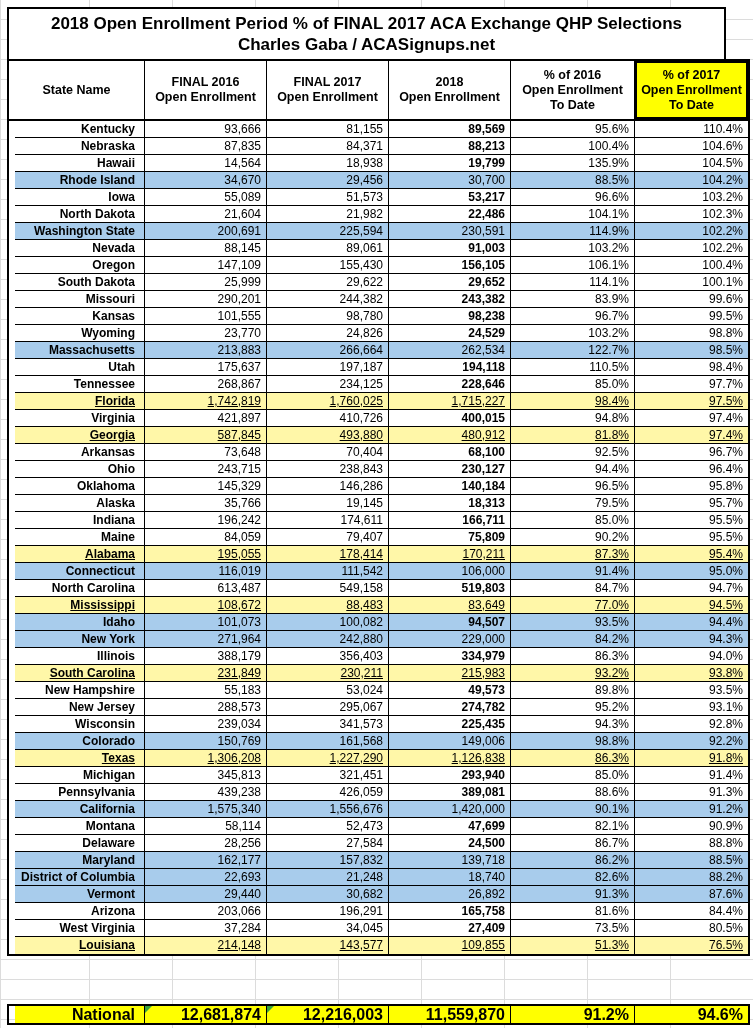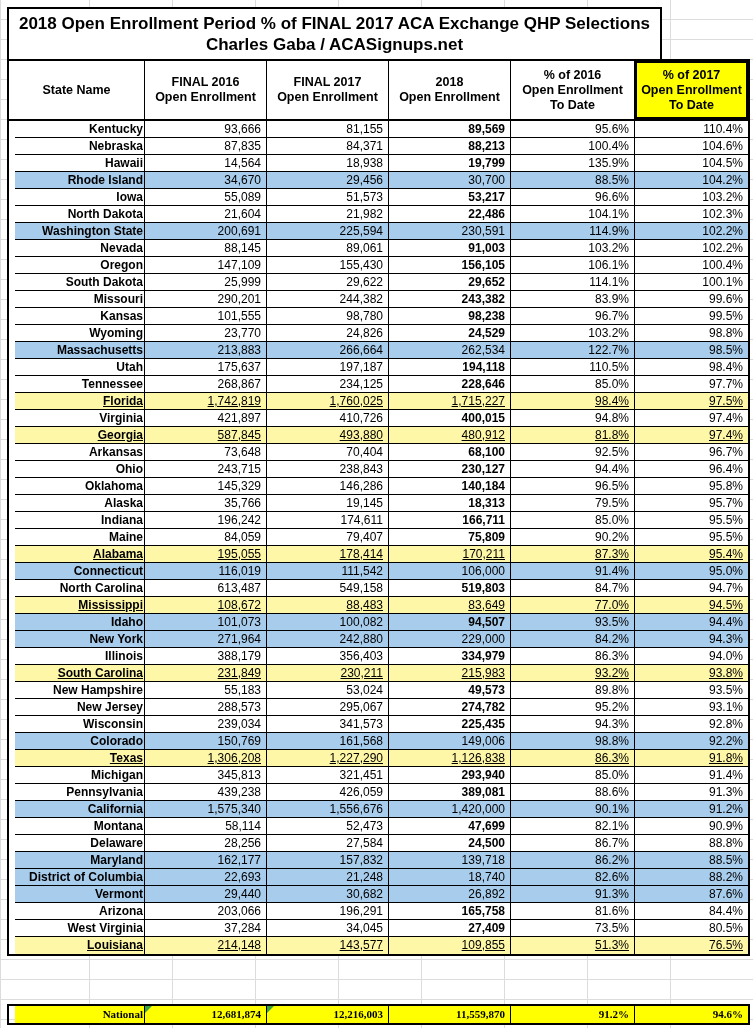--- a/index.html
+++ b/index.html
@@ -9,21 +9,21 @@
     background:#fff;
   }
   .sheet{
     position:relative;width:753px;height:1028px;
     background-image:
       repeating-linear-gradient(to right, transparent 0, transparent 82px, #dcdcdc 82px, #dcdcdc 83px),
       repeating-linear-gradient(to bottom, transparent 0, transparent 19px, #dcdcdc 19px, #dcdcdc 20px);
     background-position:7px 0;
   }
   .titlebox{
-    position:absolute;left:7px;top:7px;width:655px;height:54px;
+    position:absolute;left:7px;top:7px;width:719px;height:54px;
     box-sizing:border-box;border:2px solid #000;background:#fff;
     display:flex;flex-direction:column;justify-content:center;align-items:center;
     font-weight:bold;font-size:17px;line-height:21px;text-align:center;
   }
   .tbl{
     position:absolute;left:7px;top:59px;width:743px;
     box-sizing:border-box;border:2px solid #000;background:#fff;
   }
   .hrow,.row,.national{
     display:grid;
@@ -39,31 +39,31 @@
   .hc:last-child{border-right:none;}
   .hc.ylw{background:var(--hl,#FFFF00);outline:2px solid #000;outline-offset:-2px;}
   .row{height:17px;}
   .c{
     box-sizing:border-box;border-right:1px solid #000;border-bottom:1px solid #000;
     font-size:12px;line-height:16px;text-align:right;padding-right:5px;
     overflow:hidden;white-space:nowrap;background:#fff;
   }
   .c:last-child{border-right:none;text-align:right;}
   .row:last-child .c{border-bottom:none;}
-  .c.state{font-weight:bold;padding-right:1px;margin-left:6px;}
+  .c.state{font-weight:bold;padding-right:9px;margin-left:6px;}
   .row.blue .c{background:var(--blue,#A8CCEC);}
   .row.yellow .c{background:var(--yel,#FFF7A8);text-decoration:underline;}
   .row.b18 .c:nth-child(4){font-weight:bold;}
   .national{
     position:absolute;left:7px;top:1004px;width:743px;height:21px;
     box-sizing:border-box;border:2px solid #000;
   }
   .national .c{
-    background:var(--hl,#FFFF00);font-weight:bold;font-size:11px;line-height:17px;
-    border-bottom:none;position:relative;font-family:Liberation Serif, serif;
+    background:var(--hl,#FFFF00);font-weight:bold;font-size:16px;line-height:17px;
+    border-bottom:none;position:relative;
   }
   .national .c.flag::before{
     content:"";position:absolute;left:0;top:0;width:0;height:0;
     border-top:7px solid var(--green,#3AA33A);border-right:7px solid transparent;
   }
 </style>
 </head>
 <body>
 
 <div class="sheet">

